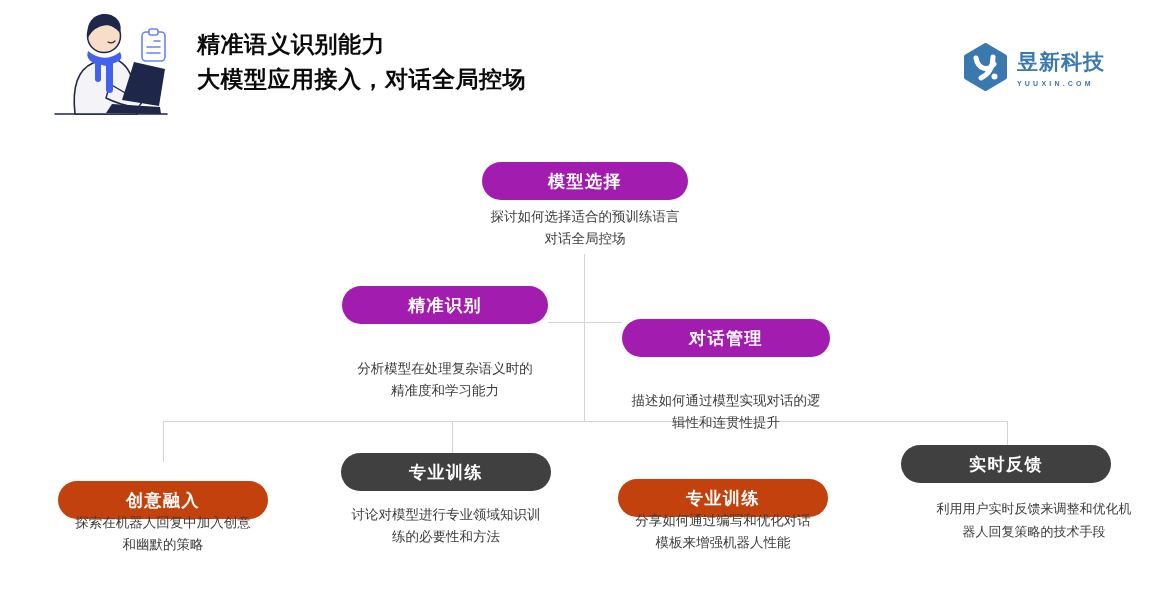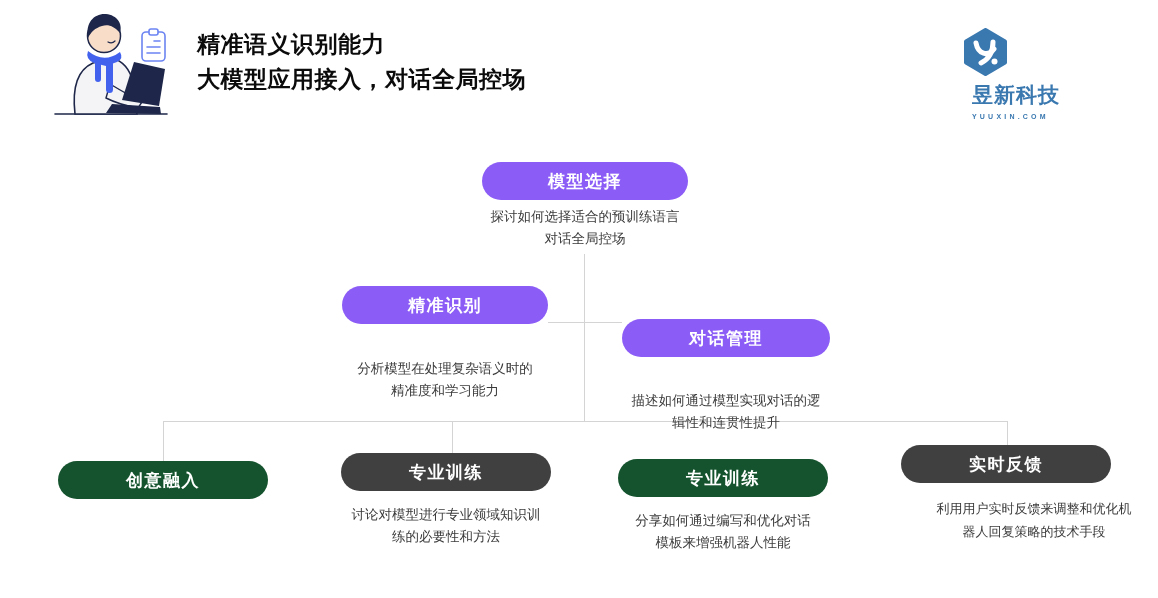--- a/index.html
+++ b/index.html
@@ -3,40 +3,40 @@
 <meta charset="utf-8">
 <style>
   html,body{margin:0;padding:0;background:#ffffff;}
   body{font-family:"Liberation Sans","DejaVu Sans",sans-serif;}
   .stage{position:relative;width:1158px;height:598px;background:#ffffff;overflow:hidden;}
 
   
   .illu{position:absolute;left:48px;top:6px;width:132px;height:114px;}
   .title{position:absolute;left:197px;top:27px;font-size:23px;line-height:35px;
          font-weight:800;color:#0b0b0b;letter-spacing:.5px;white-space:pre-line;}
-  .logo{position:absolute;left:963px;top:28px;display:flex;align-items:flex-start;flex-direction:column;}
+  .logo{position:absolute;left:963px;top:43px;display:flex;align-items:flex-start;}
   .logo-icon{width:45px;height:48px;}
   .logo-text{margin-left:9px;padding-top:5px;}
   .logo-name{font-size:21px;font-weight:700;color:#3a78b0;letter-spacing:1px;}
   .logo-domain{margin-top:4px;font-size:7px;font-weight:700;color:#3a78b0;letter-spacing:3.2px;}
 
   
   .line{position:absolute;background:#d4d4d4;}
   .trunk{left:584px;top:254px;width:1px;height:167px;}
   .mid-h{left:548px;top:322px;width:74px;height:1px;}
   .big-h{left:163px;top:421px;width:845px;height:1px;}
   .drop1{left:163px;top:421px;width:1px;height:41px;}
   .drop2{left:452px;top:421px;width:1px;height:33px;}
   .drop4{left:1007px;top:421px;width:1px;height:35px;}
 
   
   .pill{position:absolute;height:38px;border-radius:19px;display:flex;align-items:center;
         justify-content:center;color:#ffffff;font-size:17px;font-weight:700;letter-spacing:1.5px;}
-  .purple{background:#8b5cf6;}
-  .dark{background:#14532d;}
+  .purple{background:#a21caf;}
+  .dark{background:#c2410c;margin-top:20px;}
   .light{background:#404040;}
   .root-pill{left:482px;top:162px;width:206px;}
   .mid1-pill{left:342px;top:286px;width:206px;}
   .mid2-pill{left:622px;top:303px;width:208px;margin-top:16px;}
   .leaf1-pill{left:58px;top:461px;width:210px;}
   .leaf2-pill{left:341px;top:453px;width:210px;}
   .leaf3-pill{left:618px;top:459px;width:210px;}
   .leaf4-pill{left:901px;top:445px;width:210px;}
 
   .desc{position:absolute;width:300px;text-align:center;font-size:13.5px;line-height:22px;
@@ -111,20 +111,22 @@
 
   <div class="pill purple mid1-pill">精准识别</div>
   <div class="desc mid1-desc">分析模型在处理复杂语义时的
 精准度和学习能力</div>
 
   <div class="pill purple mid2-pill">对话管理</div>
   <div class="desc mid2-desc">描述如何通过模型实现对话的逻
 辑性和连贯性提升</div>
 
   <div class="pill dark leaf1-pill">创意融入</div>
+  <div class="desc leaf1-desc">探索在机器人回复中加入创意
+和幽默的策略</div>
 
   <div class="pill light leaf2-pill">专业训练</div>
   <div class="desc leaf2-desc">讨论对模型进行专业领域知识训
 练的必要性和方法</div>
 
   <div class="pill dark leaf3-pill">专业训练</div>
   <div class="desc leaf3-desc">分享如何通过编写和优化对话
 模板来增强机器人性能</div>
 
   <div class="pill light leaf4-pill">实时反馈</div>

